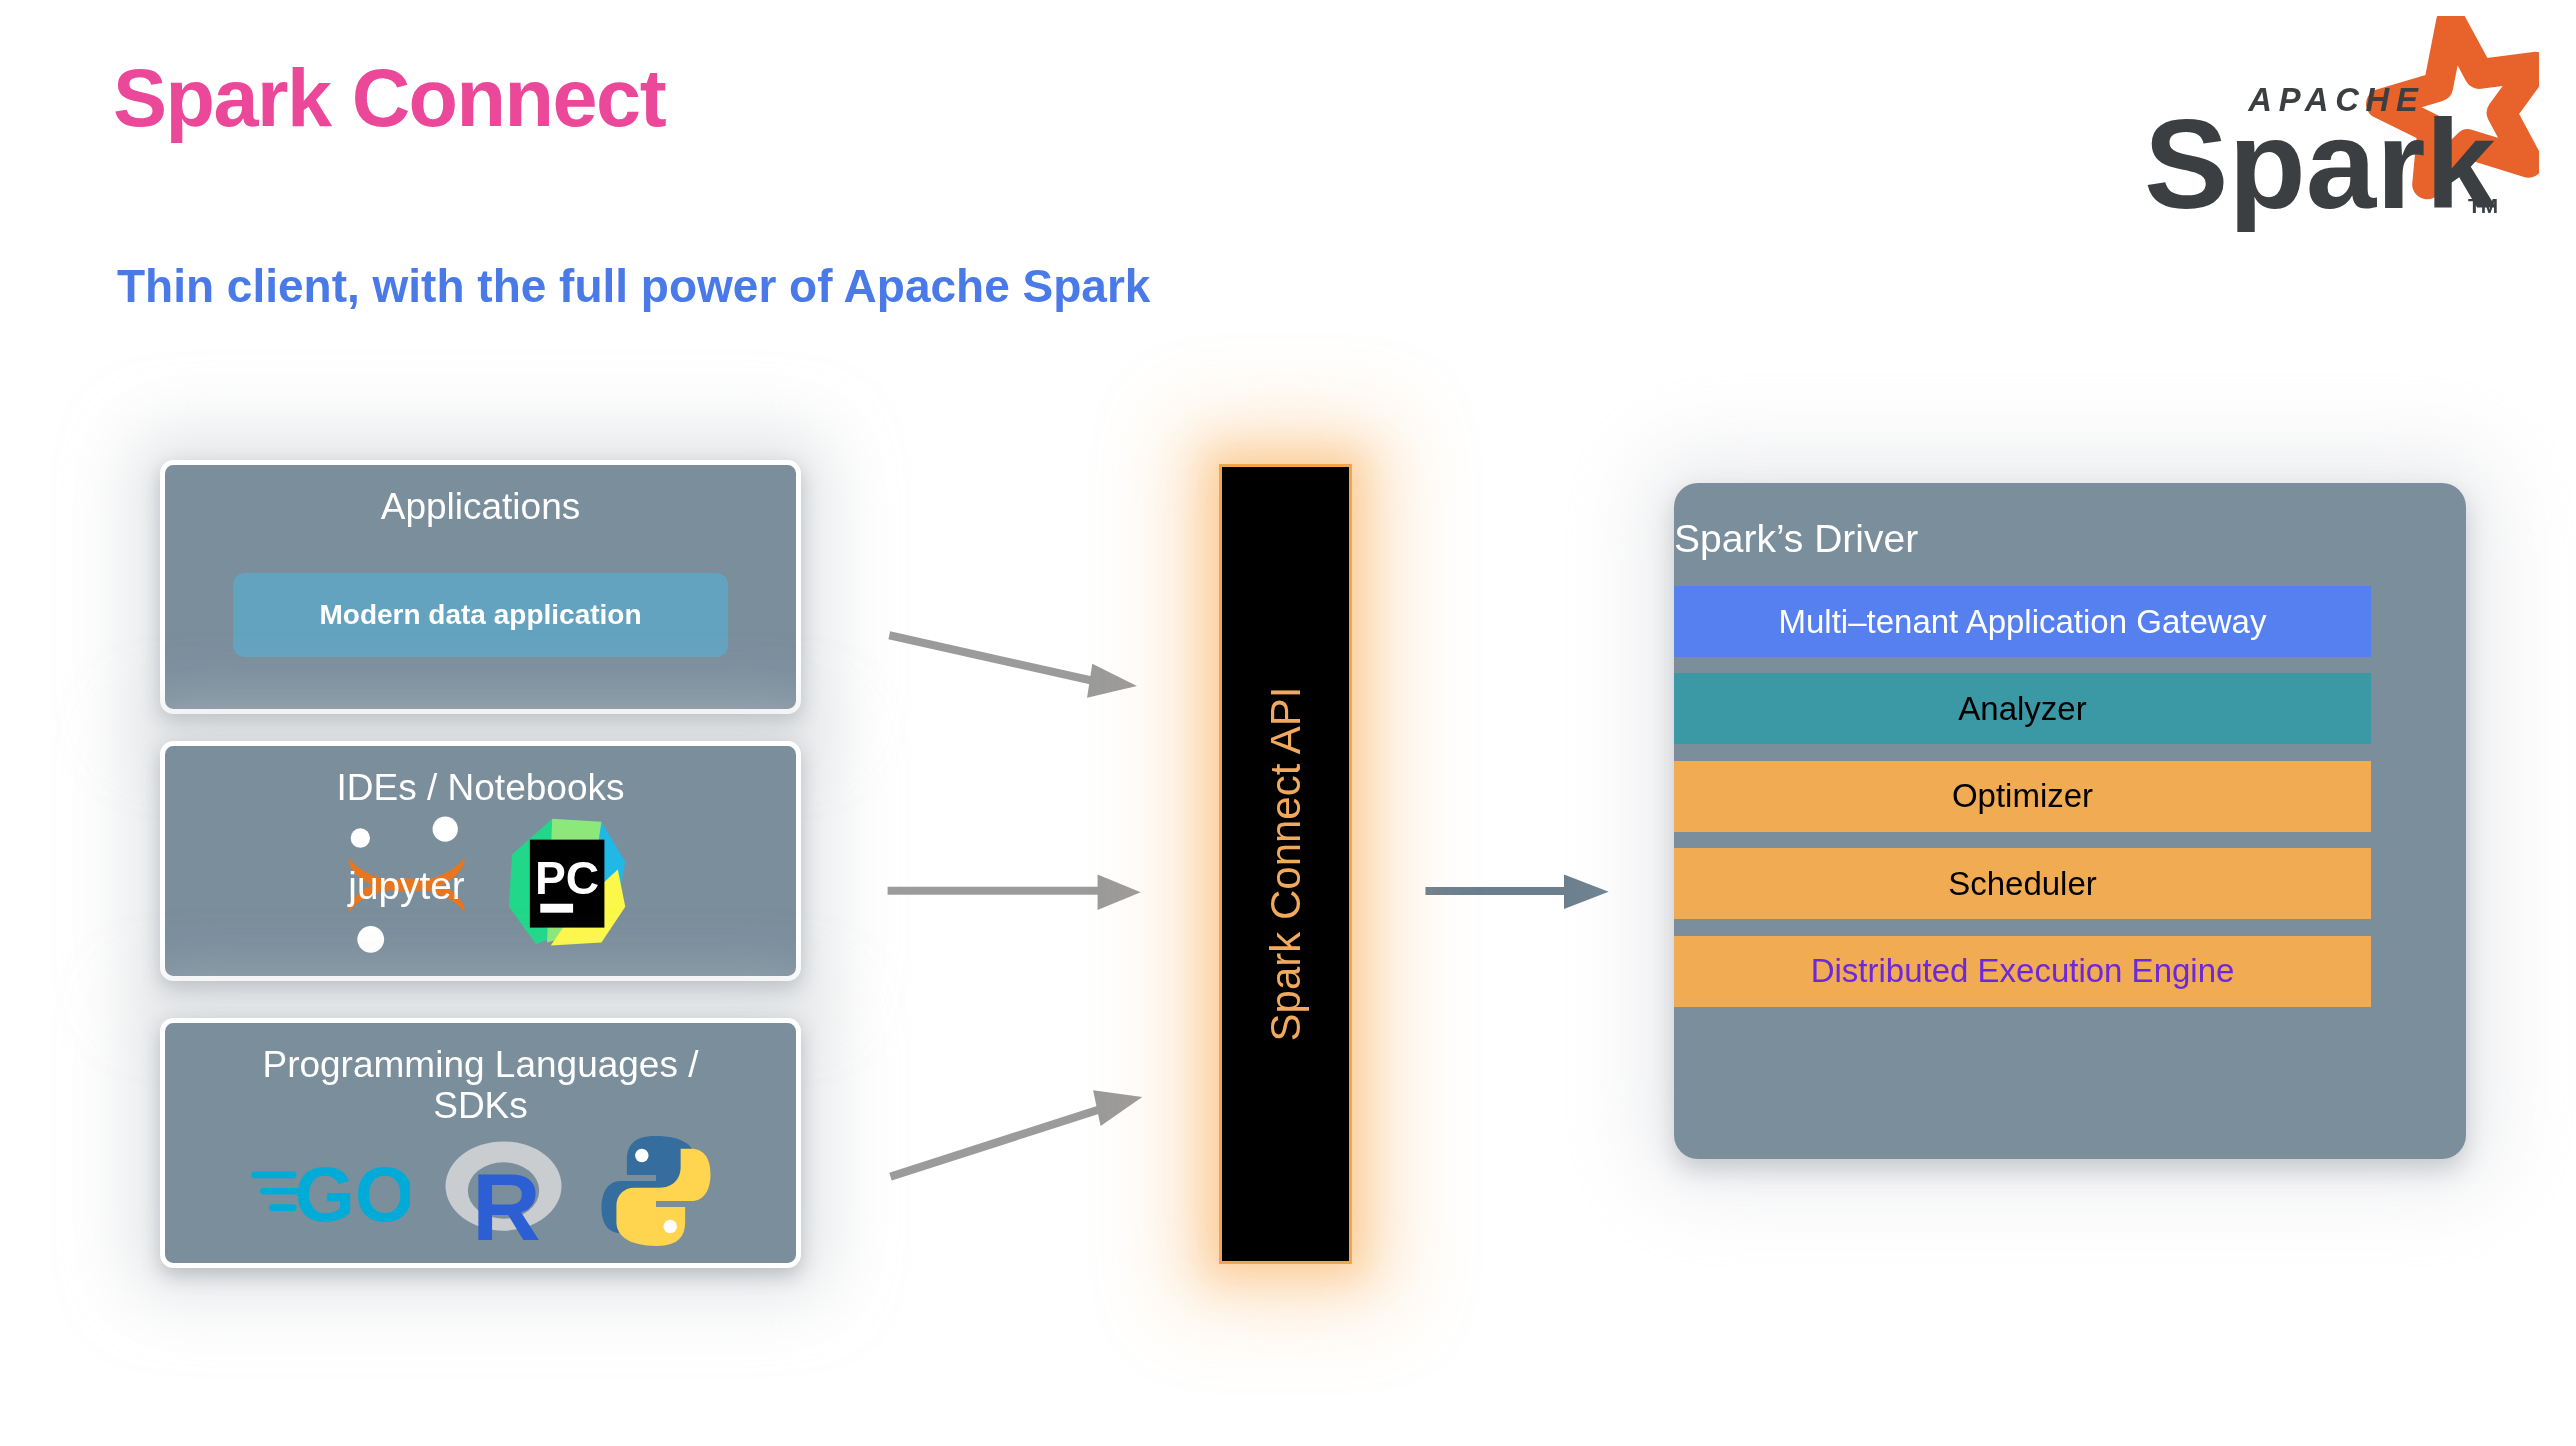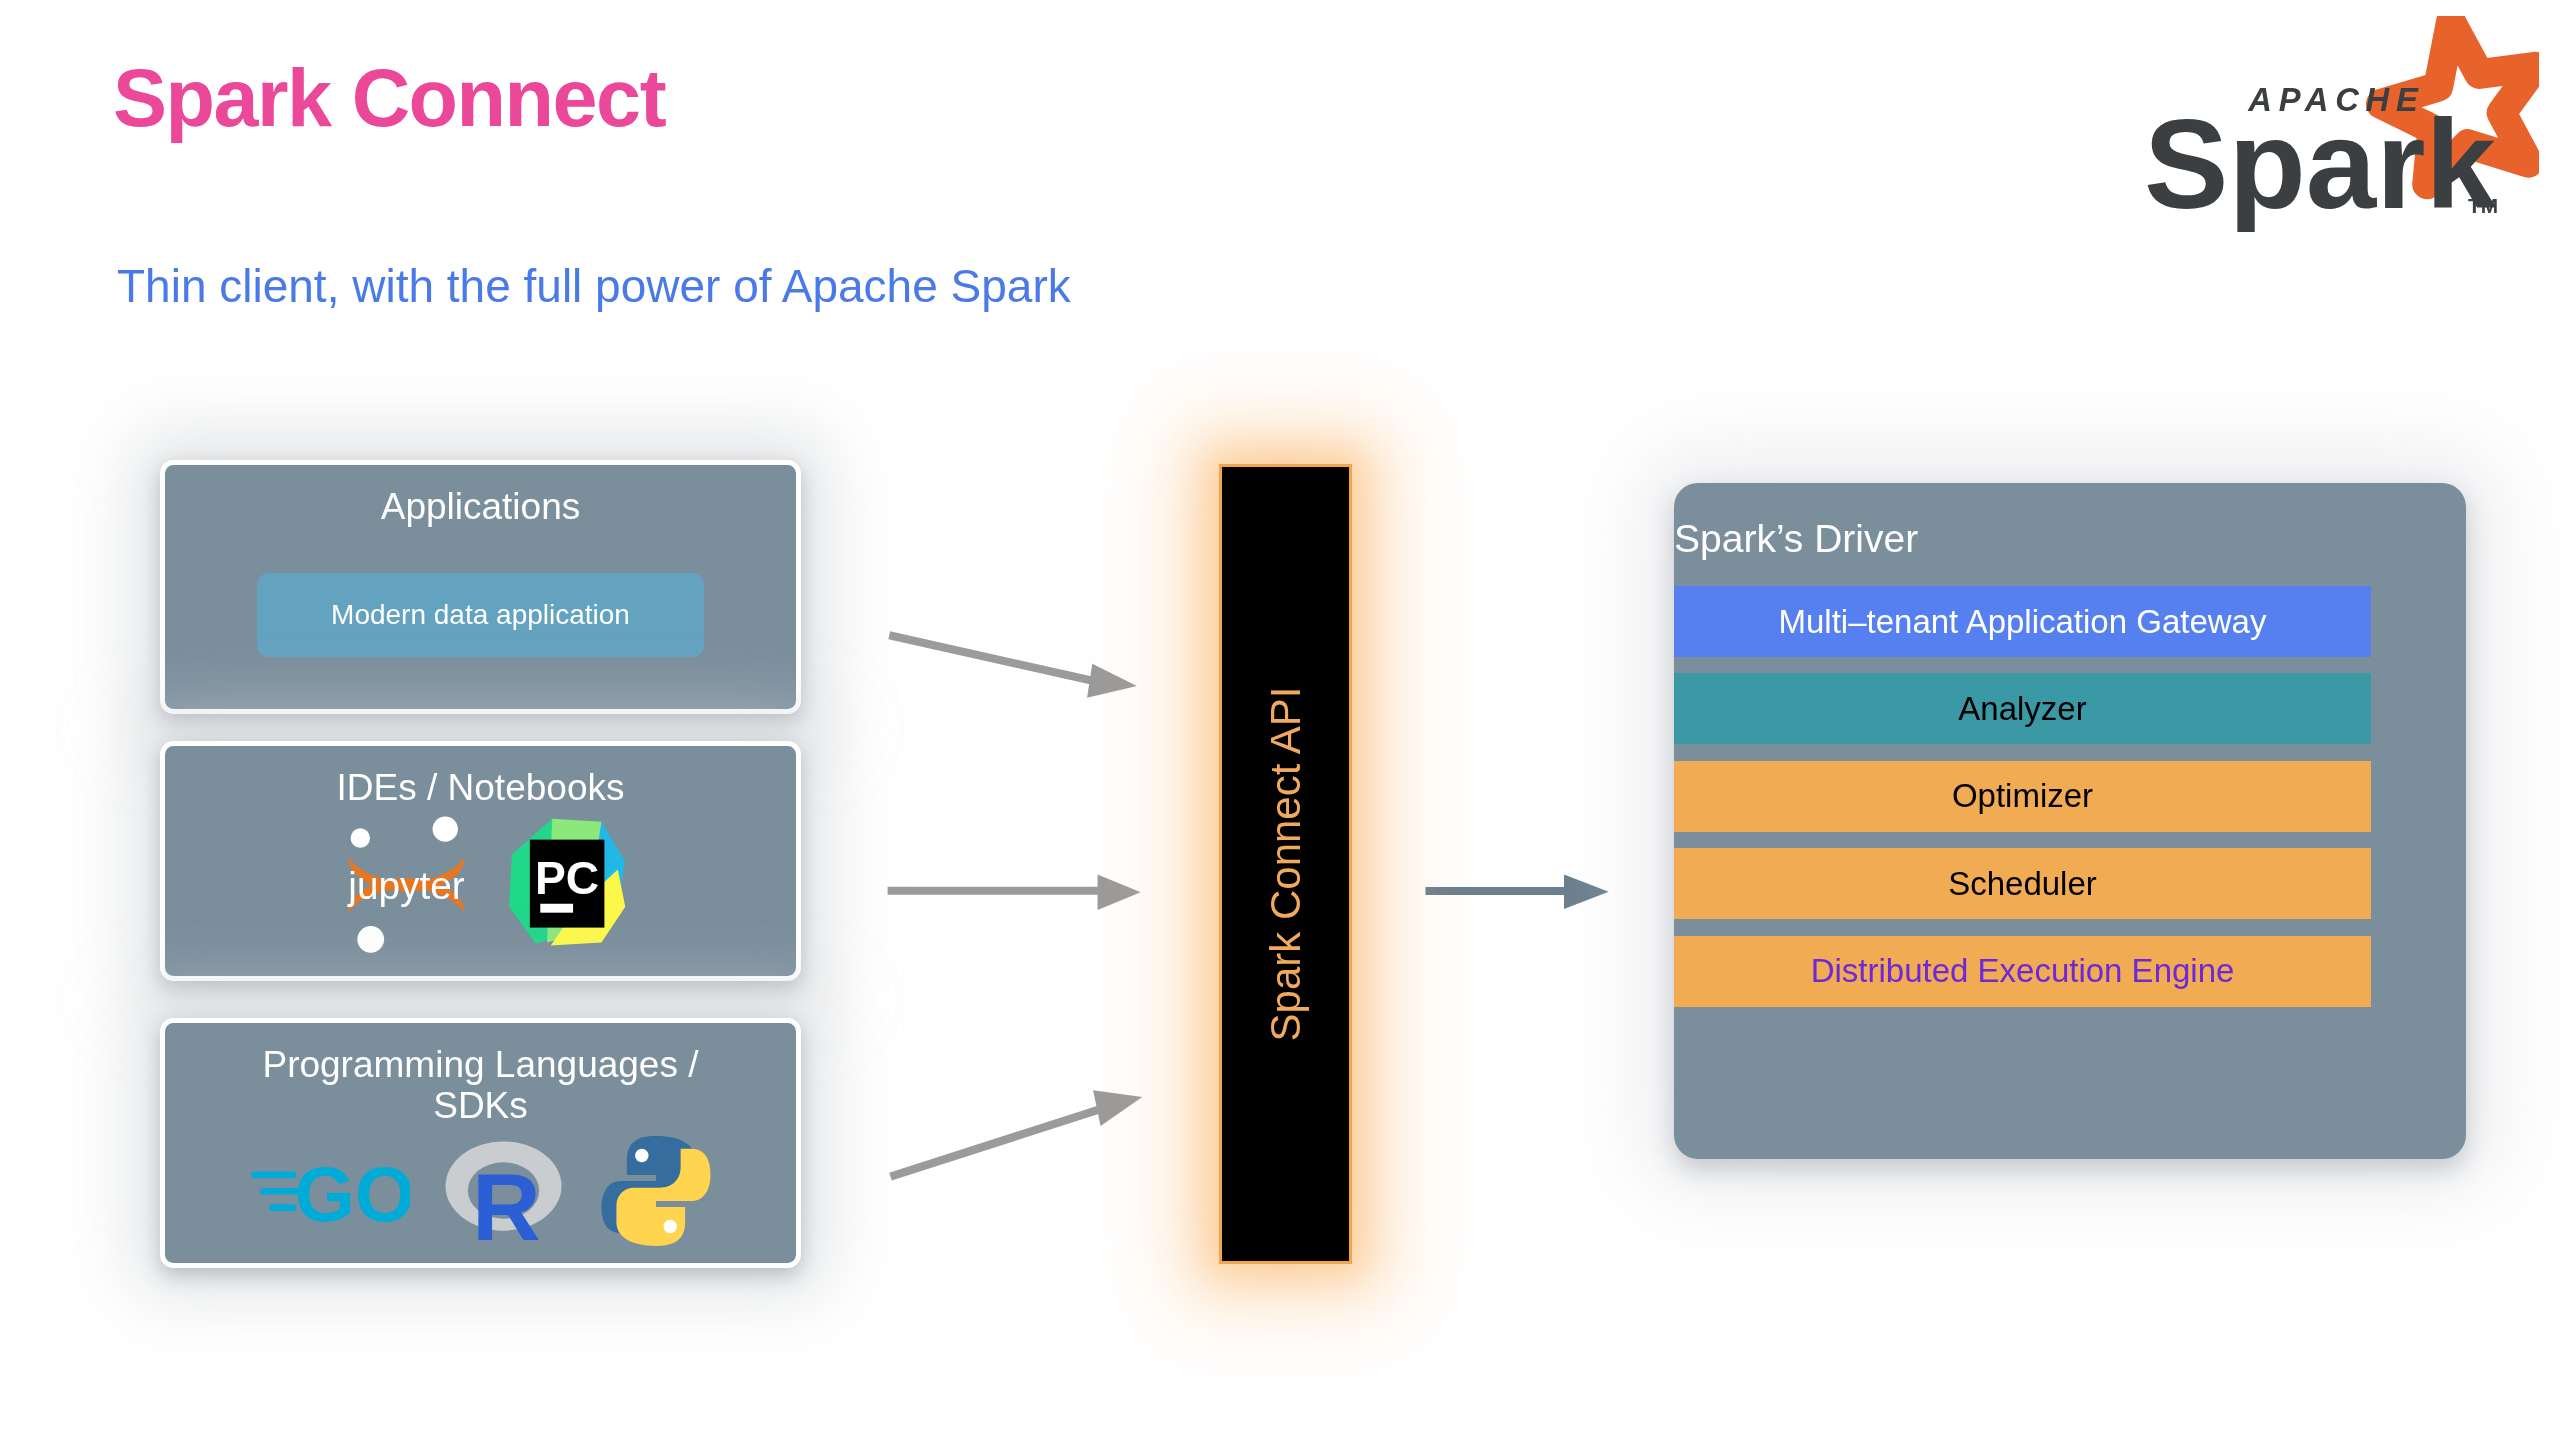--- a/index.html
+++ b/index.html
@@ -27,21 +27,21 @@
     color: #ec4899;
     letter-spacing: -1.5px;
     line-height: 1;
     white-space: nowrap;
   }
   #subtitle {
     position: absolute;
     left: 117px;
     top: 263px;
     font-size: 46px;
-    font-weight: 400;
+    font-weight: 700;
     color: #4a7ae8;
     line-height: 1;
     white-space: nowrap;
   }
 
   
   #logo {
     position: absolute;
     left: 2129px;
     top: 16.4px;
@@ -71,30 +71,30 @@
     font-size: 37px;
     font-weight: 400;
     text-align: center;
     line-height: 1.12;
     margin-top: 21px;
     white-space: pre-line;
   }
 
   #modern-chip {
     margin-top: 24px;
-    width: 447px;
+    width: 495px;
     height: 84px;
     background: #64a3c0;
     border-radius: 12px;
     display: flex;
     align-items: center;
     justify-content: center;
     color: #ffffff;
     font-size: 28px;
-    font-weight: 400;
+    font-weight: 700;
   }
 
   .logo-row {
     margin-top: 7.5px;
     display: flex;
     align-items: center;
     justify-content: center;
     gap: 25px;
     width: 100%;
   }

